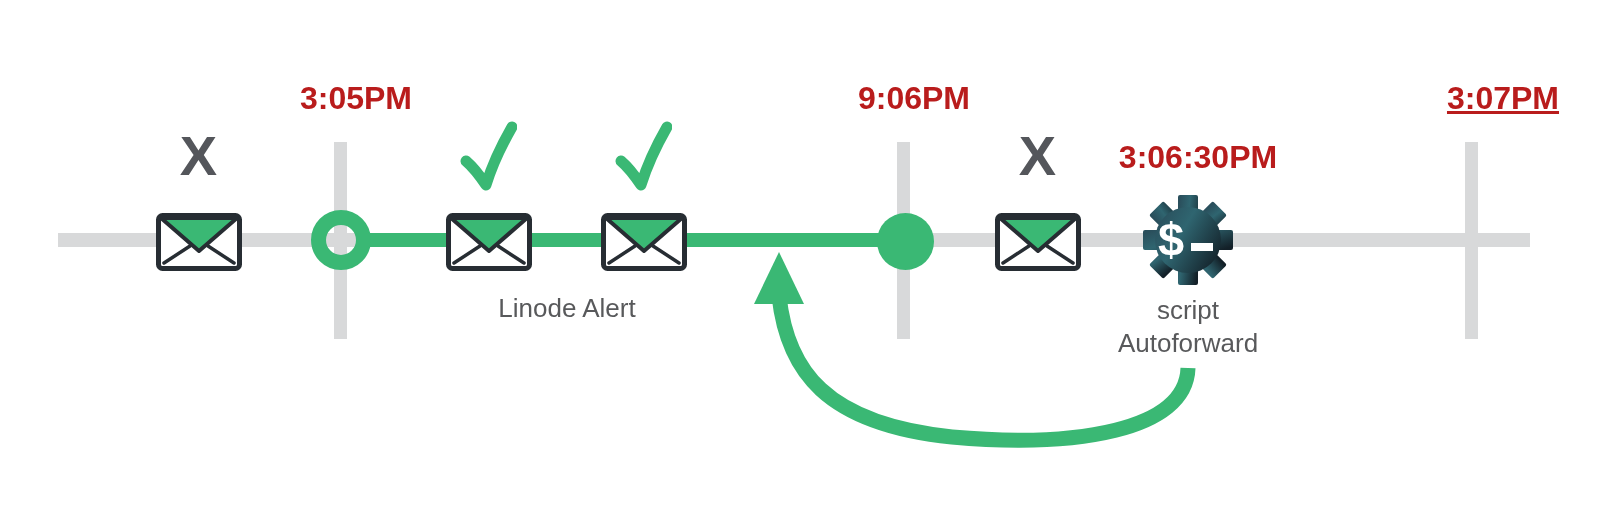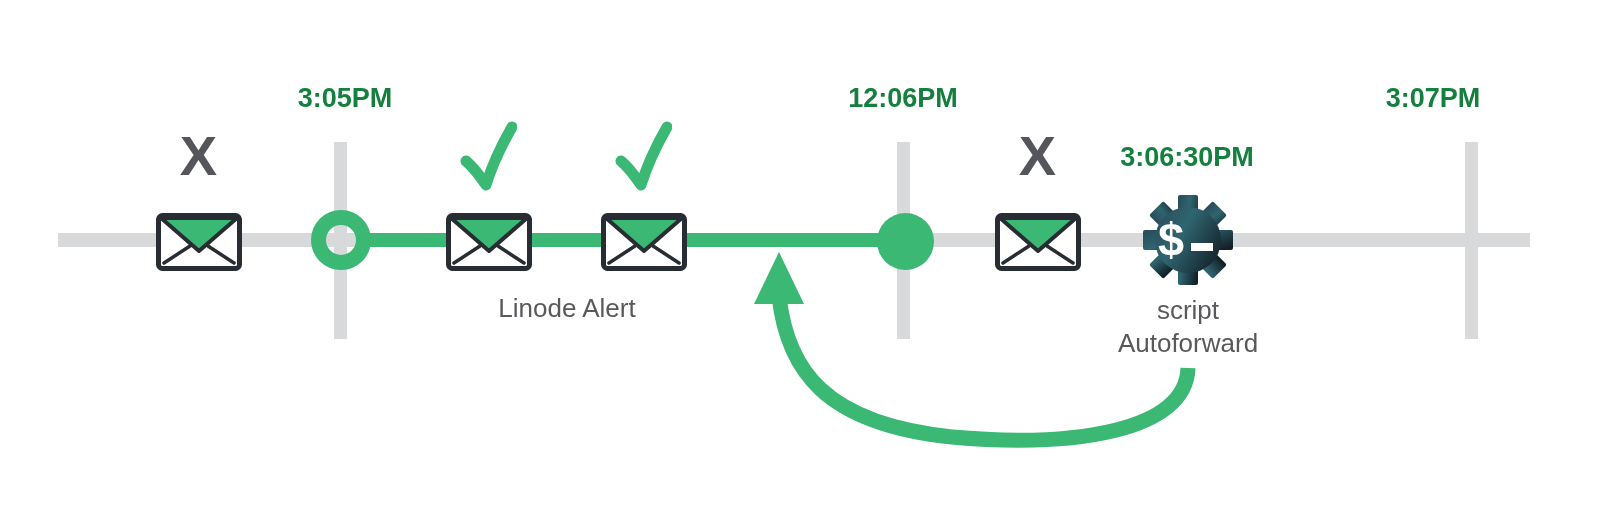--- a/index.html
+++ b/index.html
@@ -77,28 +77,29 @@
   .xmark2 { left: 994px; }
   .check { position: absolute; top: 121px; width: 58px; height: 70px; }
   .check1 { left: 459px; }
   .check2 { left: 614px; }
 
   
   .tlabel {
     position: absolute;
     top: 84px;
     transform: translateX(-50%);
-    font-size: 27px; font-weight: bold;
+    font-size: 32px; font-weight: bold;
     line-height: 28px;
-    color: #15803d;
+    color: #b91c1c;
     white-space: nowrap;
+    margin-left: 11px;
   }
   .tl1 { left: 345px; }
   .tl2 { left: 903px; }
-  .tl3 { left: 1433px; }
+  .tl3 { left: 1492px; text-decoration: underline; }
   .tl-script { left: 1187px; top: 143px; }
 
   
   .caption {
     position: absolute;
     transform: translateX(-50%);
     text-align: center;
     font-size: 26px; font-weight: normal;
     line-height: 33px;
     color: #58595b;
@@ -166,21 +167,21 @@
     </svg>
   </div>
   <div class="check check2">
     <svg width="58" height="70" viewBox="0 0 58 70">
       <path d="M7 40 C14 46 21 55 27 64 C35 38 45 20 53 6" fill="none" stroke="#3ab874" stroke-width="11" stroke-linecap="round" stroke-linejoin="round"></path>
     </svg>
   </div>
   <div class="xmark xmark2">X</div>
 
   <div class="tlabel tl1">3:05PM</div>
-  <div class="tlabel tl2">12:06PM</div>
+  <div class="tlabel tl2">9:06PM</div>
   <div class="tlabel tl3">3:07PM</div>
   <div class="tlabel tl-script">3:06:30PM</div>
 
   <div class="gear">
     <svg width="92" height="92" viewBox="0 0 92 92">
       <defs>
         <linearGradient id="gearGrad" x1="0" y1="0.2" x2="1" y2="0.8">
           <stop offset="0" stop-color="#2a4f5c"></stop>
           <stop offset="0.38" stop-color="#2f6570"></stop>
           <stop offset="1" stop-color="#132028"></stop>

